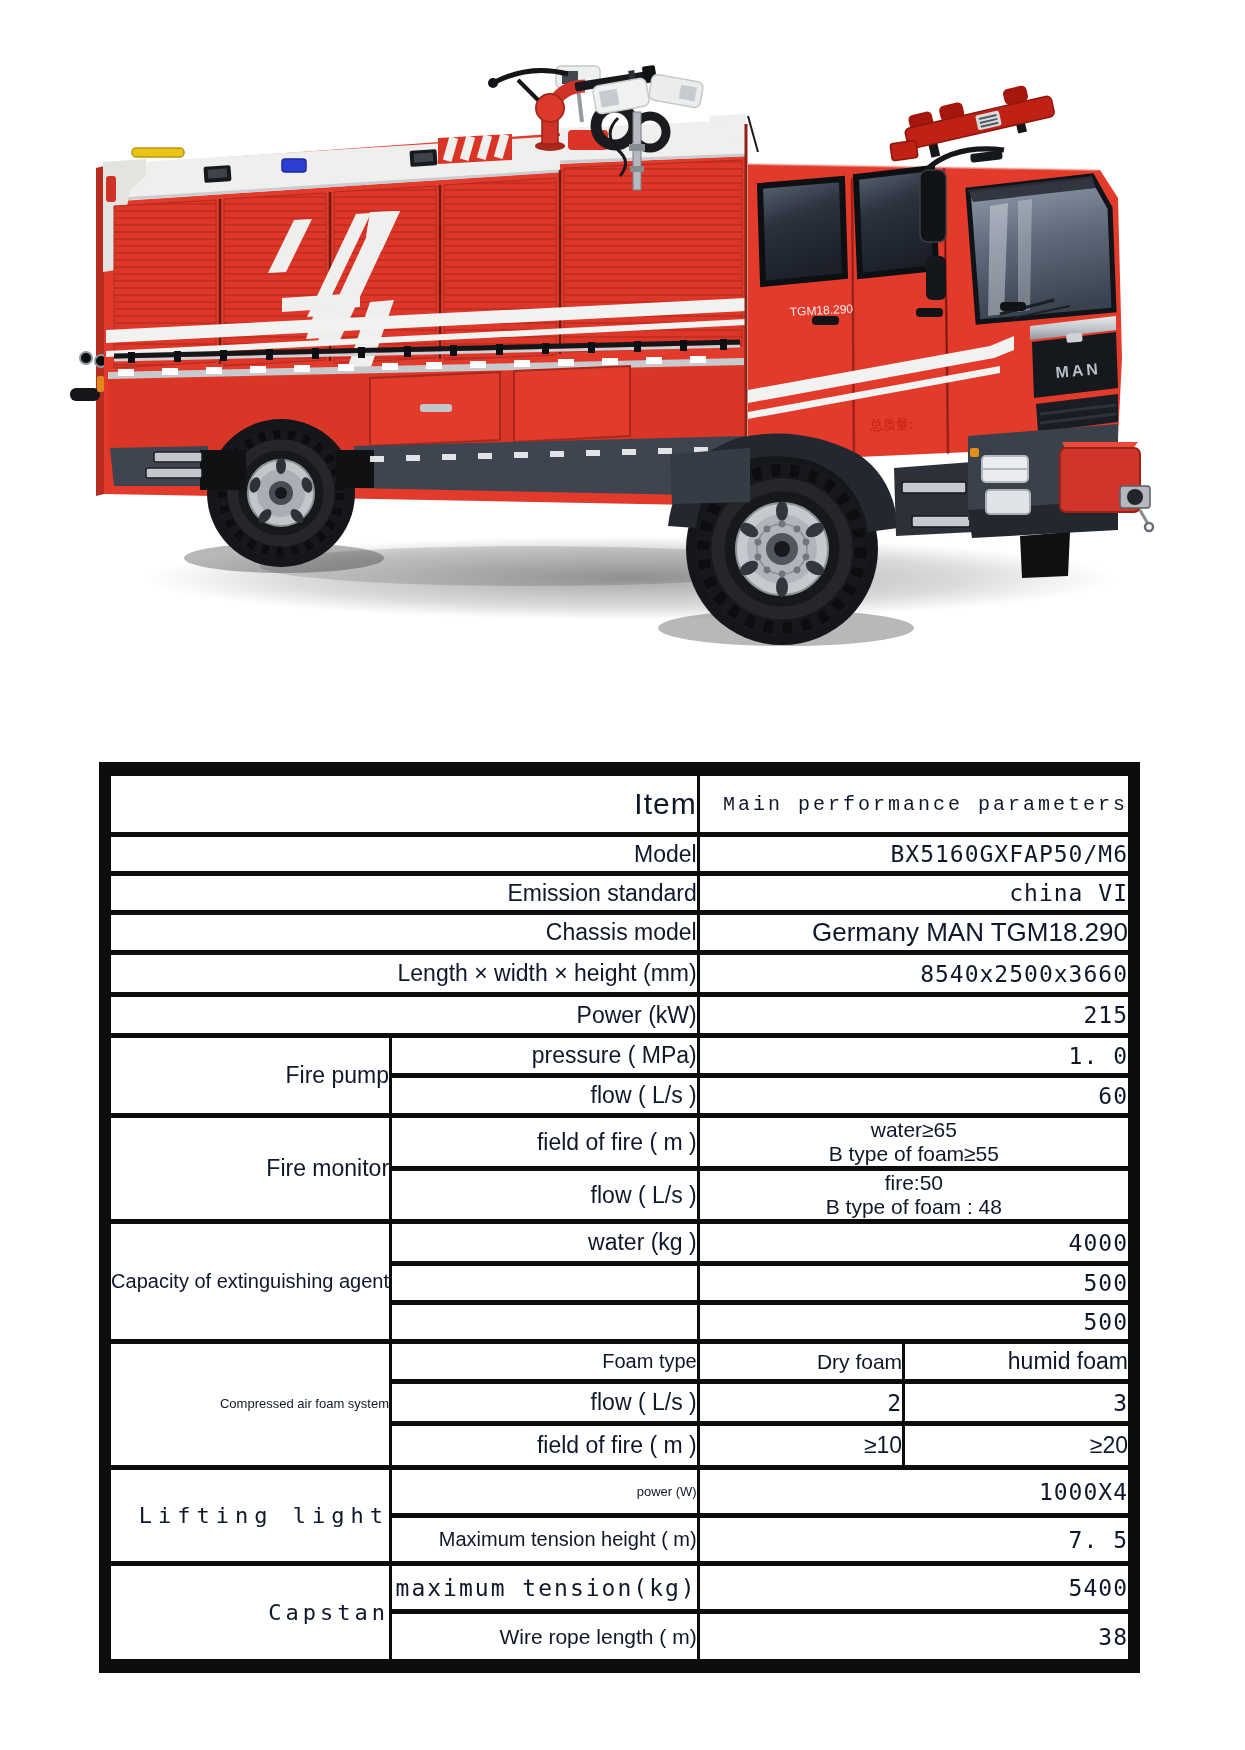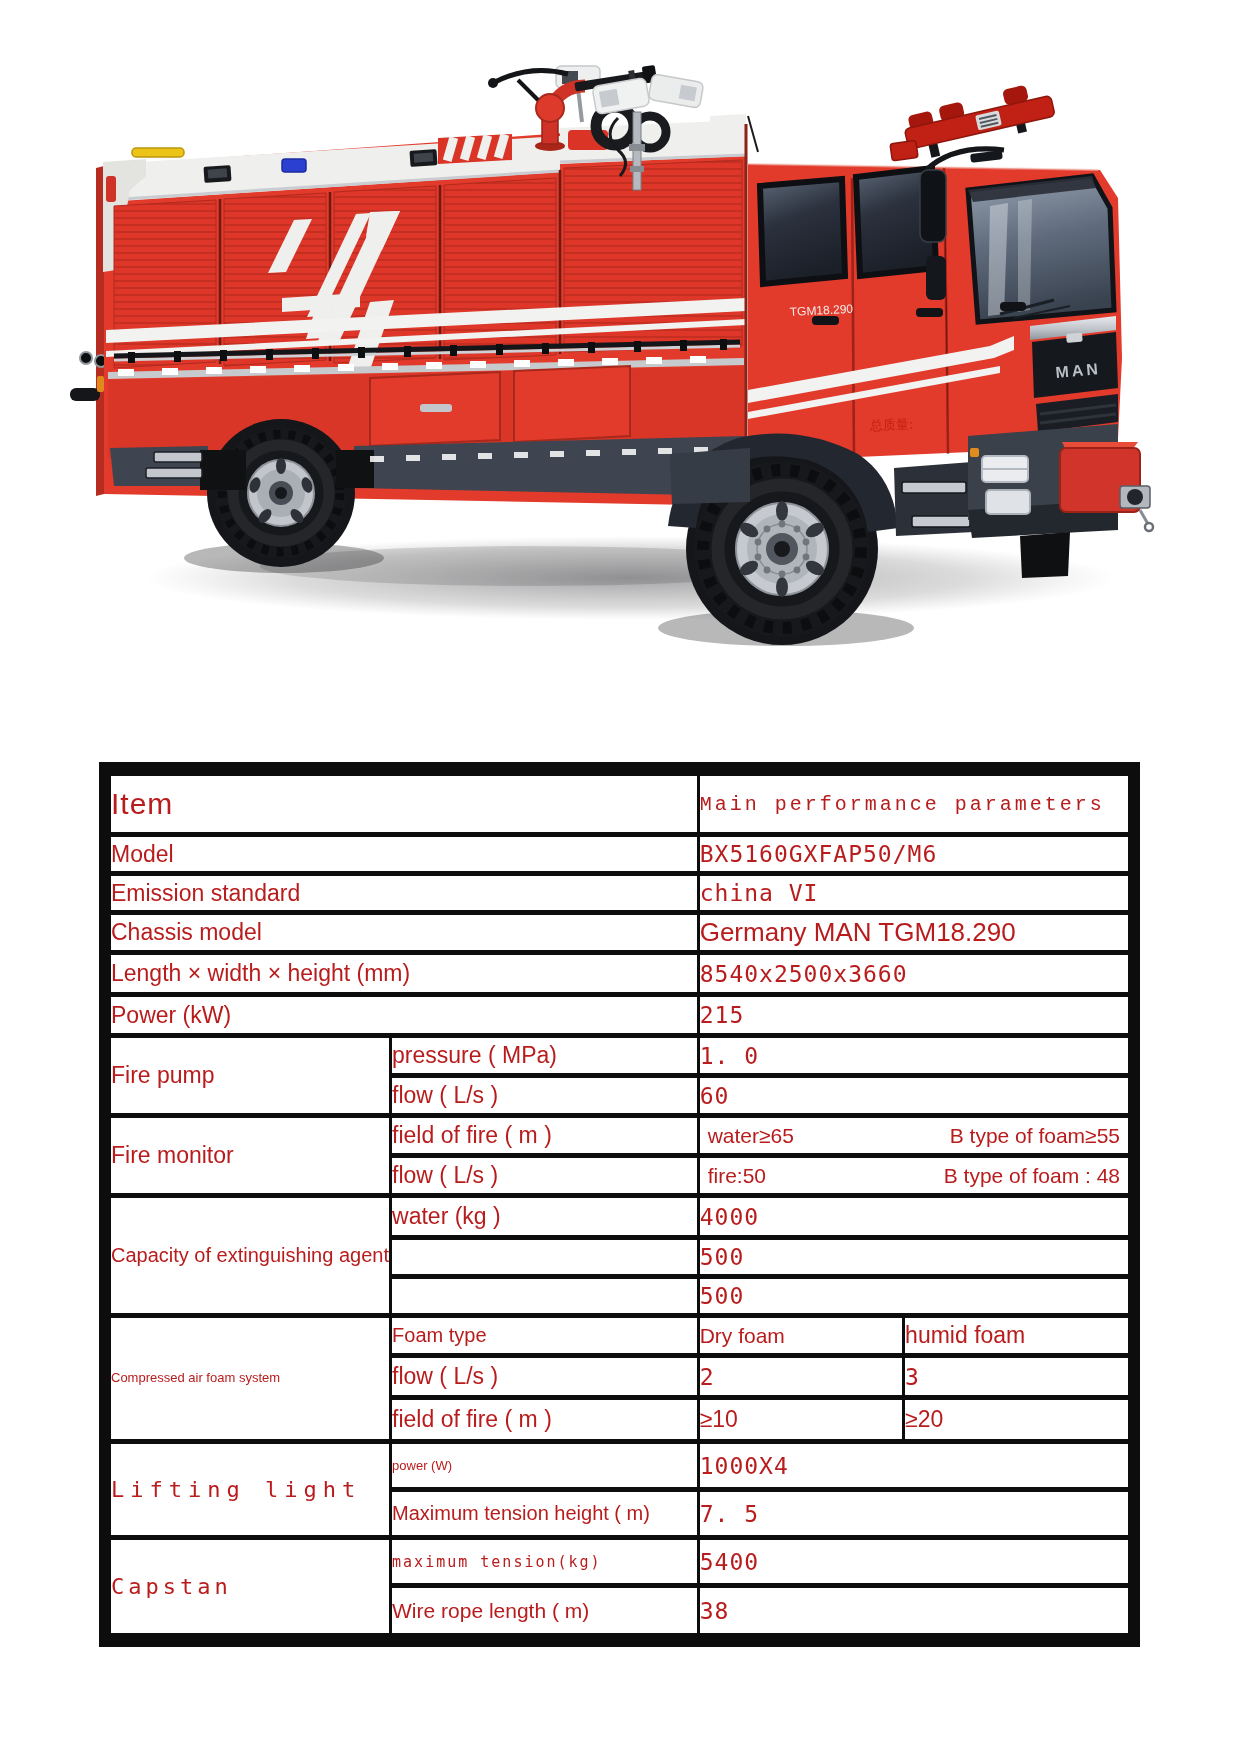--- a/index.html
+++ b/index.html
@@ -10,38 +10,38 @@
   
   .truck-wrap{position:absolute;left:70px;top:58px;width:1090px;height:640px;}
   
   .spec-wrap{
     position:absolute;left:99px;top:762px;width:1041px;
     border:9px solid #0d0d0d;background:#fff;box-sizing:border-box;
   }
   table.spec{border-collapse:collapse;width:100%;table-layout:fixed;}
   table.spec td{
     border:3px solid #0d0d0d;border-top-width:5px;border-bottom-width:5px;
-    text-align:left;vertical-align:middle;padding:0;overflow:hidden;
-    color:#b91c1c;
+    text-align:right;vertical-align:middle;padding:0;overflow:hidden;
+    color:#0f172a;
   }
   tr.rh61{height:61px}tr.rh39{height:39px}tr.rh40{height:40px}tr.rh41{height:41px}
   tr.rh42{height:42px}tr.rh44{height:44px}tr.rh48{height:48px}tr.rh50{height:50px}
   .sans{font-family:"Liberation Sans",sans-serif;}
   .item-head{font-size:30px;letter-spacing:1px;}
   .param-head{font-family:Liberation Mono, monospace;font-size:20px;letter-spacing:3px;}
   .lab{font-size:23px;}
   .lab-md{font-size:21px;}
   .lab-sm{font-size:20px;}
   .lab-xs{font-size:13px;}
   .val{font-family:"DejaVu Sans Mono",monospace;font-size:23px;letter-spacing:1px;}
   .val-sans{font-size:26px;}
-  .mono-lab{font-family:"DejaVu Sans Mono",monospace;font-size:15px;letter-spacing:2px;}
+  .mono-lab{font-family:"DejaVu Sans Mono",monospace;font-size:23px;letter-spacing:2px;}
   .mono-wide{font-family:"DejaVu Sans Mono",monospace;font-size:22px;letter-spacing:6px;}
   .mono-wide2{font-family:"DejaVu Sans Mono",monospace;font-size:22px;letter-spacing:4px;}
-  .split{display:flex;justify-content:space-between;align-items:center;padding:0 8px;font-size:21px;}
+  .split{display:flex;justify-content:space-between;align-items:center;padding:0 8px;font-size:21px;flex-direction:column;}
   .wrap2{line-height:1.25;padding:0 12px;}
 </style>
 </head>
 <body>
 
 <div class="truck-wrap">
 <svg viewBox="0 0 1090 640" width="1090" height="640">
   <defs>
     <radialGradient id="shGrad" cx="50%" cy="50%" r="50%">
       <stop offset="0%" stop-color="rgba(40,40,45,0.42)"></stop>

